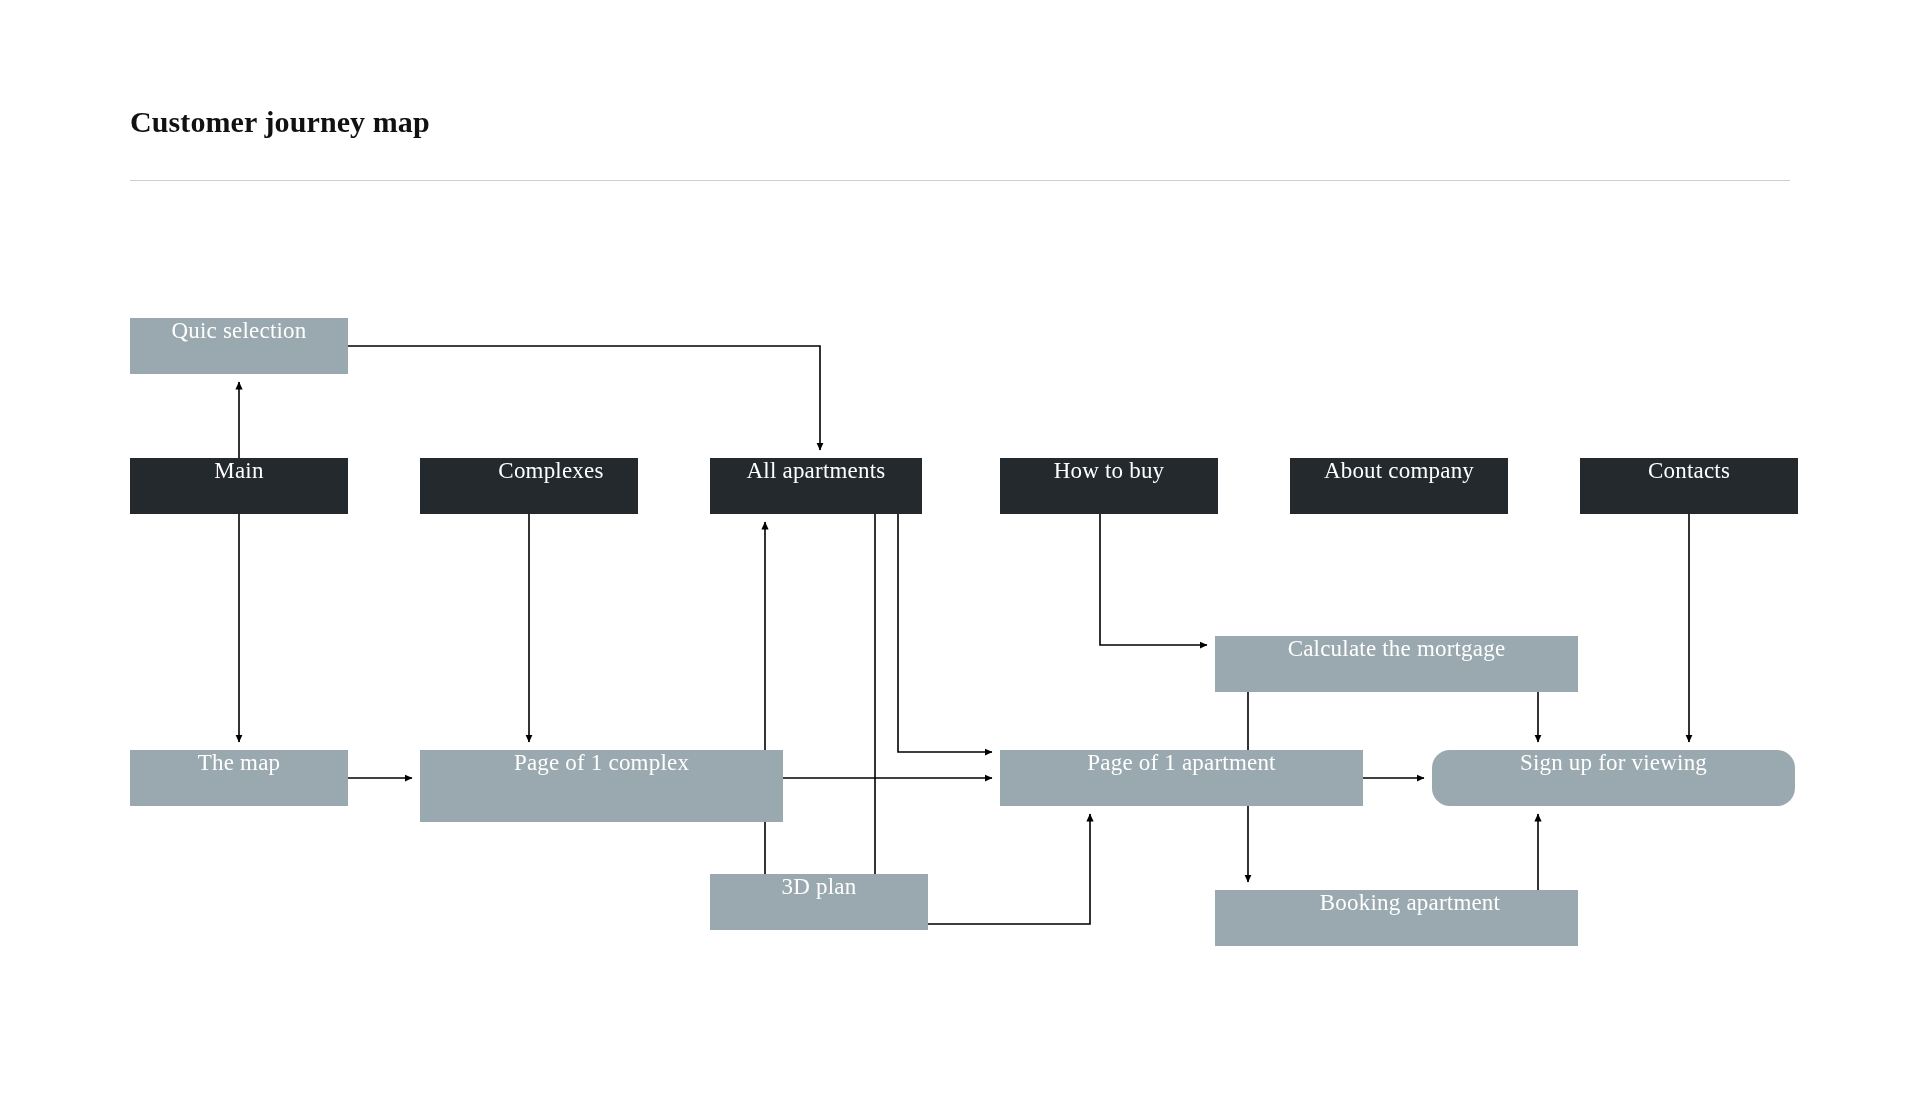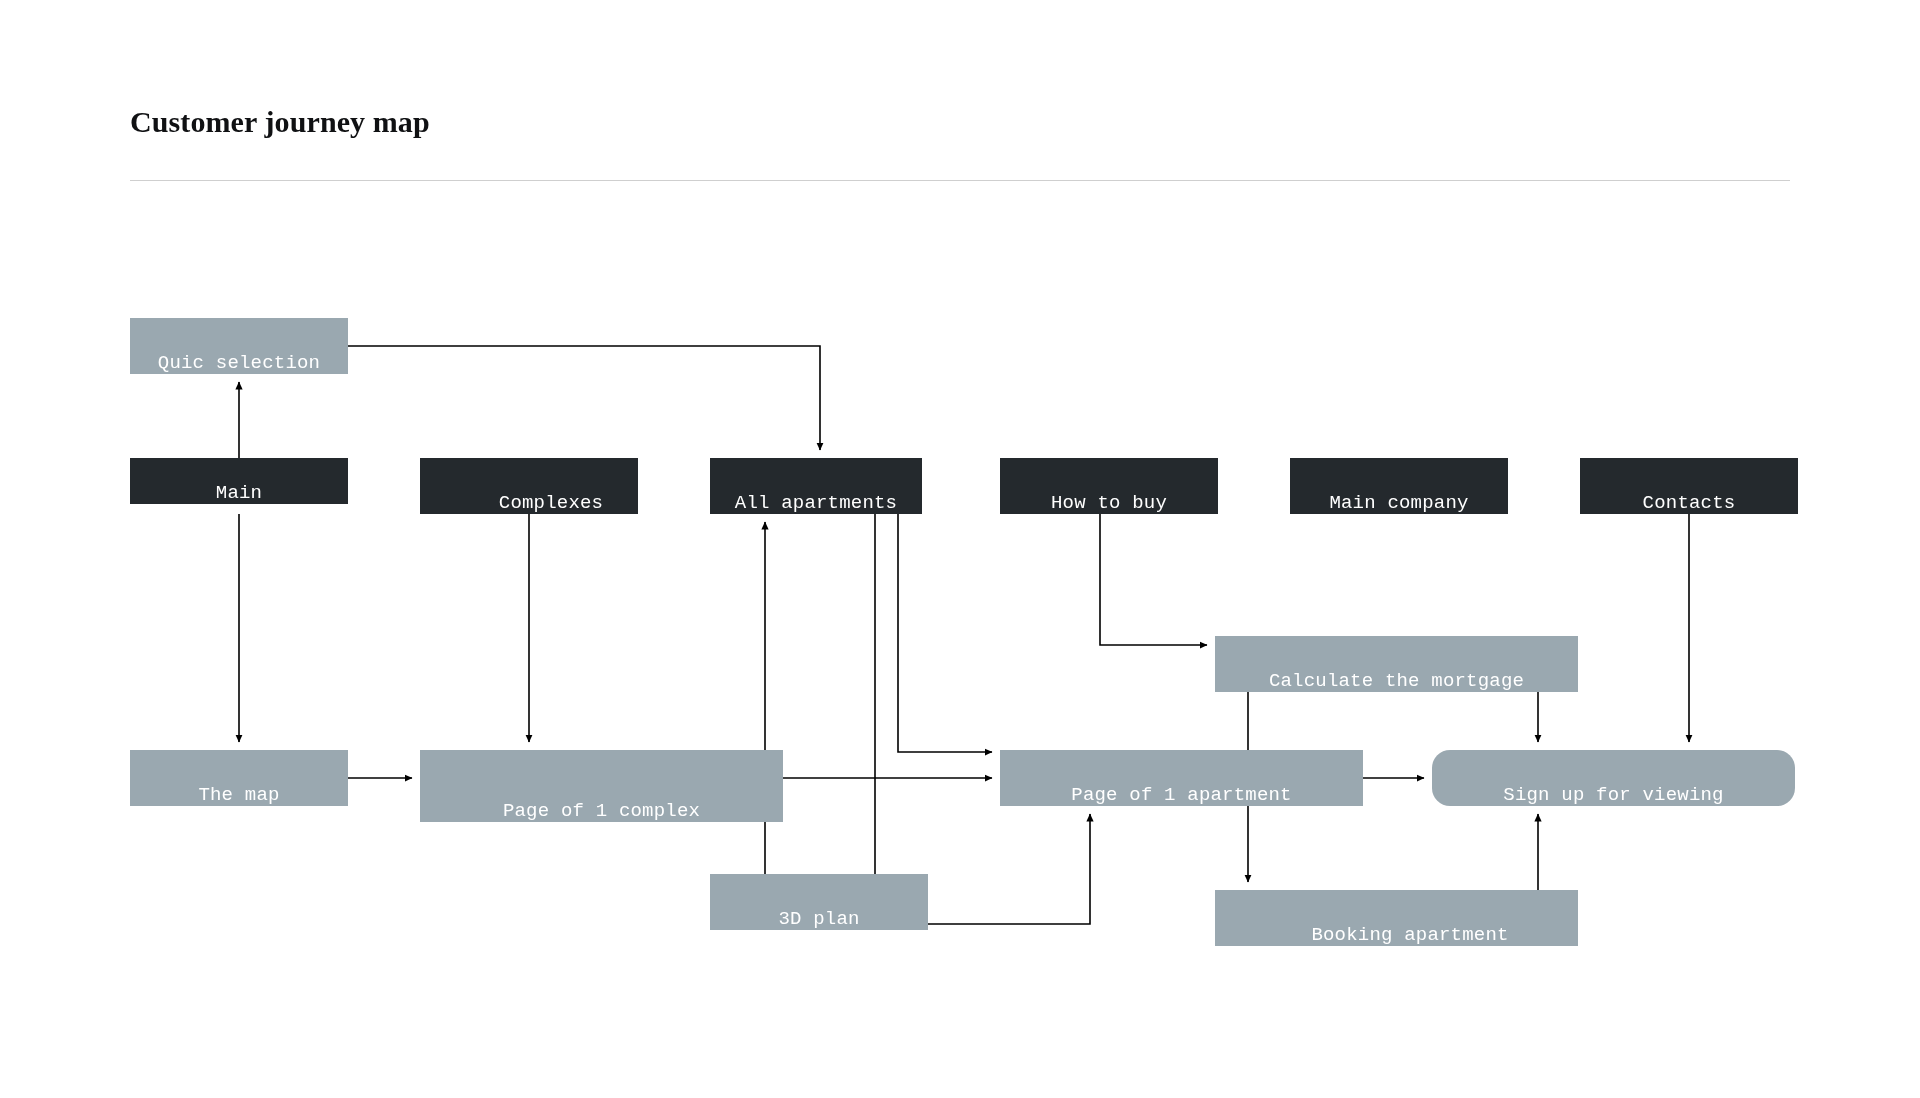--- a/index.html
+++ b/index.html
@@ -42,26 +42,26 @@
   #canvas {
     position: absolute;
     left: 0;
     top: 0;
     width: 1920px;
     height: 1098px;
   }
   .node {
     position: absolute;
     display: flex;
-    align-items: flex-end;
+    align-items: flex-start;
     justify-content: center;
     box-sizing: border-box;
     color: #ffffff;
-    font-family: Liberation Mono, monospace;
-    font-size: 19px;
+    font-family: Liberation Serif, serif;
+    font-size: 23px;
     letter-spacing: 0.2px;
     white-space: nowrap;
     user-select: none;
   }
   .node.dark  { background: #24292d; }
   .node.gray  { background: #9aa8b0; }
   .node-label { pointer-events: none; }
 </style>
 </head>
 <body>
@@ -97,34 +97,34 @@
         <path d="M 1363,778 L 1424,778" fill="none" stroke="#000000" stroke-width="1.6" marker-end="url(#arrowhead)"></path>
         <path d="M 1248,806 L 1248,882" fill="none" stroke="#000000" stroke-width="1.6" marker-end="url(#arrowhead)"></path>
         <path d="M 1538,890 L 1538,814" fill="none" stroke="#000000" stroke-width="1.6" marker-end="url(#arrowhead)"></path>
       </g>
   </svg>
 
   <div id="node-layer">
       <div class="node gray" style="left: 130px; top: 318px; width: 218px; height: 56px;">
         <span class="node-label">Quic selection</span>
       </div>
-      <div class="node dark" style="left: 130px; top: 458px; width: 218px; height: 46px;">
+      <div class="node dark" style="left: 130px; top: 458px; width: 218px; height: 56px;">
         <span class="node-label">Main</span>
       </div>
       <div class="node dark" style="left: 420px; top: 458px; width: 218px; height: 56px; padding-left: 44px;">
         <span class="node-label">Complexes</span>
       </div>
       <div class="node dark" style="left: 710px; top: 458px; width: 212px; height: 56px;">
         <span class="node-label">All apartments</span>
       </div>
       <div class="node dark" style="left: 1000px; top: 458px; width: 218px; height: 56px;">
         <span class="node-label">How to buy</span>
       </div>
       <div class="node dark" style="left: 1290px; top: 458px; width: 218px; height: 56px;">
-        <span class="node-label">Main company</span>
+        <span class="node-label">About company</span>
       </div>
       <div class="node dark" style="left: 1580px; top: 458px; width: 218px; height: 56px;">
         <span class="node-label">Contacts</span>
       </div>
       <div class="node gray" style="left: 1215px; top: 636px; width: 363px; height: 56px;">
         <span class="node-label">Calculate the mortgage</span>
       </div>
       <div class="node gray" style="left: 130px; top: 750px; width: 218px; height: 56px;">
         <span class="node-label">The map</span>
       </div>

